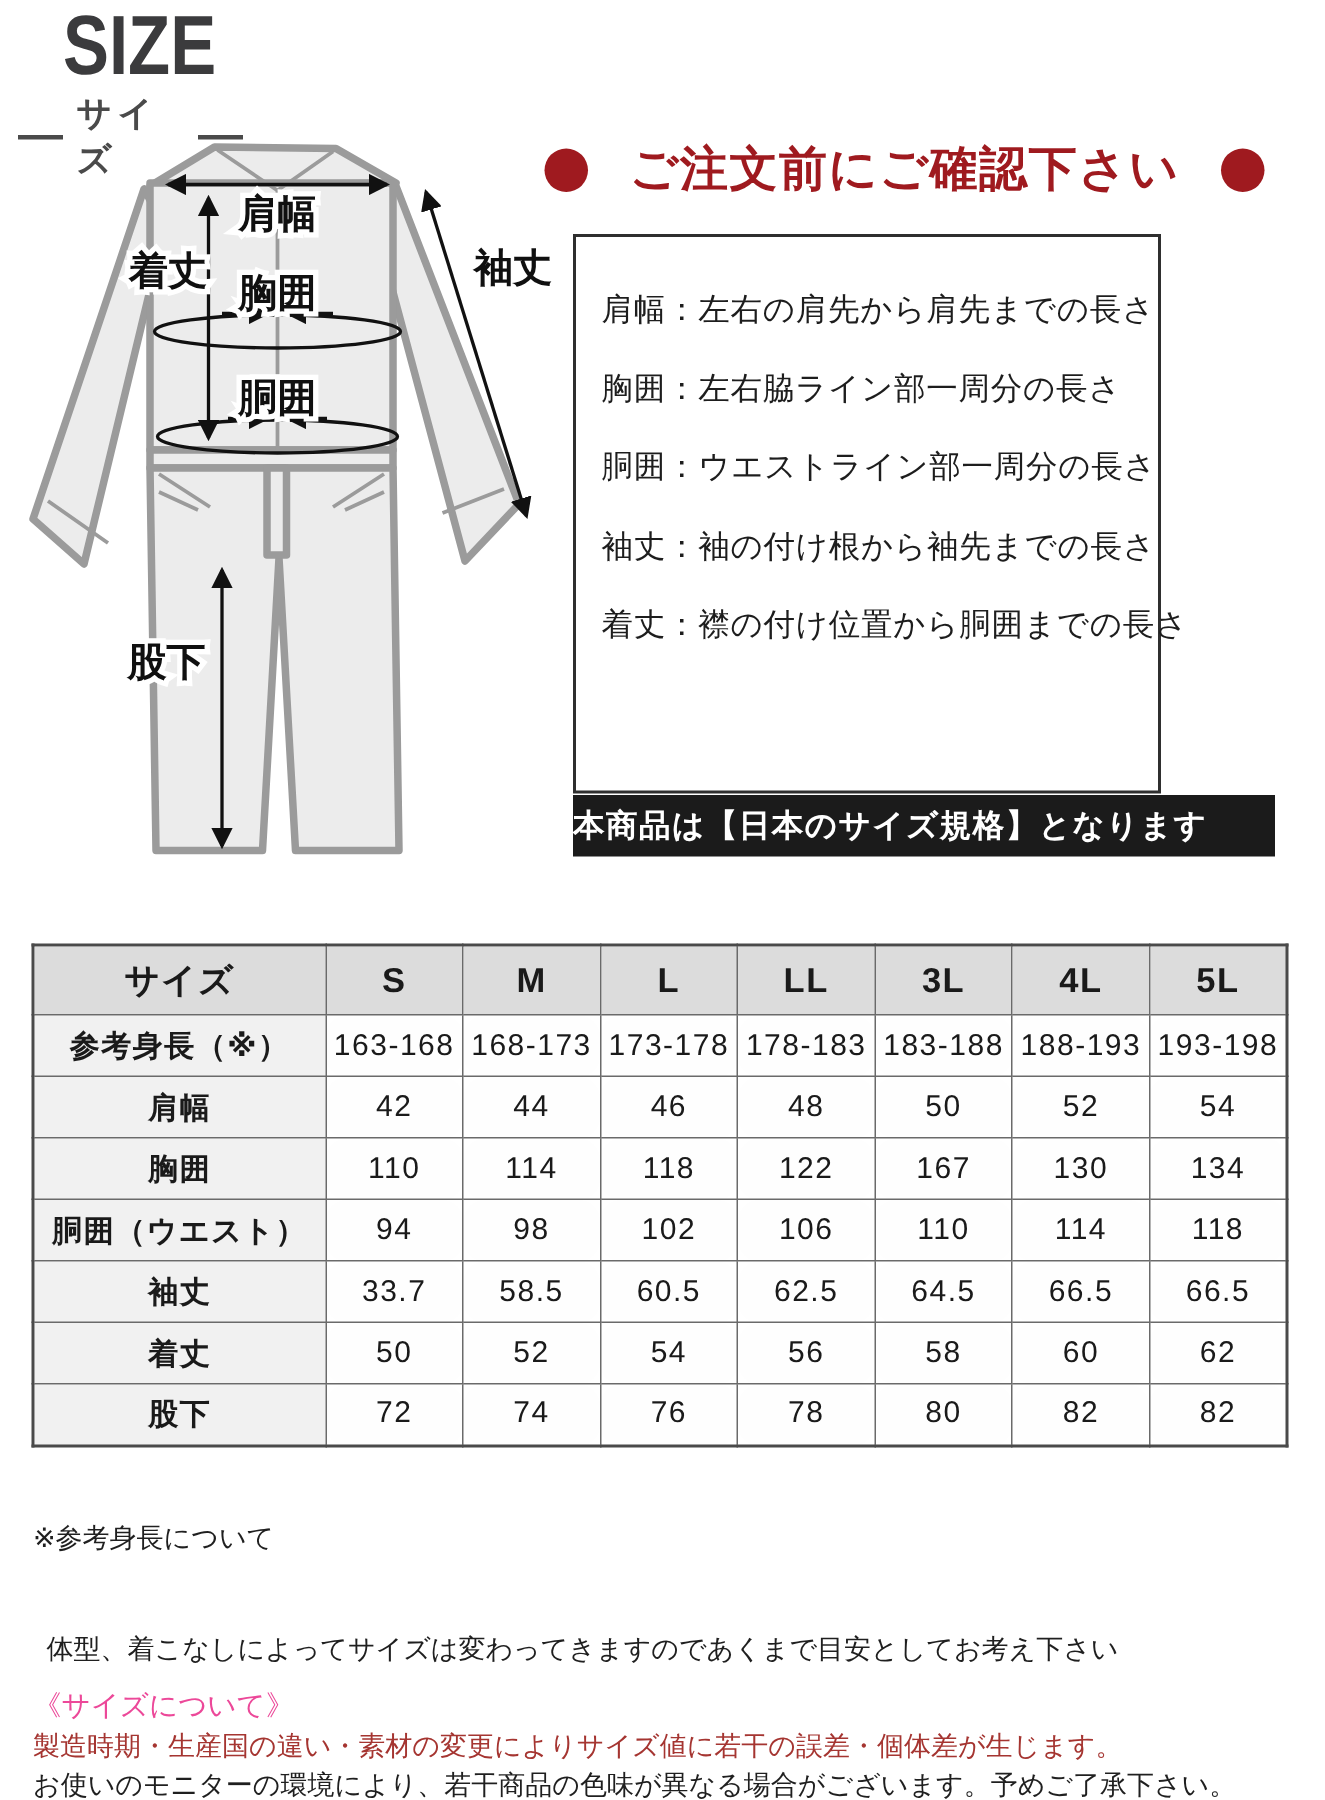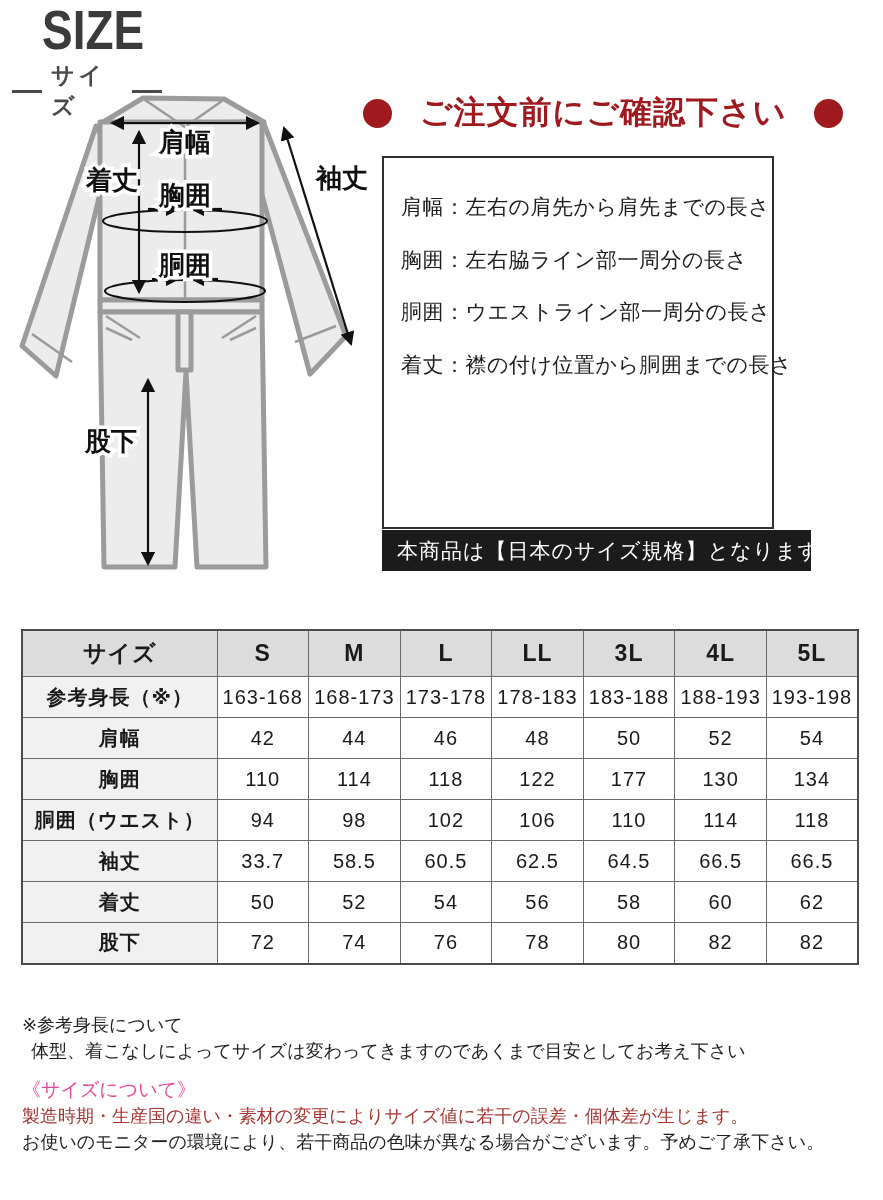--- a/index.html
+++ b/index.html
@@ -34,43 +34,43 @@
     position:absolute;left:382px;top:140px;width:392px;height:373px;
     border:2px solid #2f2f2f;background:#fff;box-sizing:border-box;
     padding:36px 0 0 17px;
     margin-top:16px;
   }
   .confirm-box .item{
     font-size:21px;color:#1d1d1d;height:52.5px;line-height:26px;
     letter-spacing:.5px;white-space:nowrap;
   }
   .jp-banner{
-    position:absolute;left:382px;top:530px;width:429px;height:41px;
+    position:absolute;left:382px;top:530px;width:468px;height:41px;
     background:#1b1b1b;color:#ffffff;box-sizing:border-box;
-    font-size:21px;font-weight:400;line-height:41px;padding-left:15px;
+    font-size:21px;font-weight:700;line-height:41px;
     letter-spacing:1px;white-space:nowrap;
   }
   
   table.size-table{
     position:absolute;left:21px;top:629px;width:838px;height:333px;
     border-collapse:collapse;table-layout:fixed;
     border:2px solid #4a4a4a;
   }
   .size-table col.c-label{width:195px;}
   .size-table th,.size-table td{
     border:1.5px solid #6a6a6a;text-align:center;vertical-align:middle;
     padding:0;color:#1a1a1a;overflow:hidden;white-space:nowrap;
   }
   .size-table thead th{background:#dcdcdc;height:45px;font-size:23px;font-weight:600;letter-spacing:1px;}
   .size-table tbody th{background:#f1f1f1;font-size:20px;font-weight:600;letter-spacing:1px;}
   .size-table tbody tr{height:41px;}
   .size-table tbody td{background:#fefefe;font-size:20px;font-weight:400;letter-spacing:1px;border-radius:14px;}
   
   .notes{position:absolute;left:22px;top:1012px;width:845px;font-size:18px;line-height:26px;color:#1f1f1f;}
-  .notes .indent{padding-left:9px;}
+  .notes .indent{padding-left:9px;margin-top:48px;}
   .notes .gap{height:13px;}
   .notes .red{color:#a53531;}
   .notes .red-head{color:#ec4899;font-size:19px;}
   .notes div{white-space:nowrap;}
 </style>
 </head>
 <body>
 
 <div class="size-title">SIZE</div>
 <div class="size-sub">
@@ -125,20 +125,21 @@
 <div class="confirm-heading">
   <span class="red-dot"></span>
   <span>ご注文前にご確認下さい</span>
   <span class="red-dot"></span>
 </div>
 
 <div class="confirm-box">
   <div class="item">肩幅：左右の肩先から肩先までの長さ</div>
   <div class="item">胸囲：左右脇ライン部一周分の長さ</div>
   <div class="item">胴囲：ウエストライン部一周分の長さ</div>
+  <div class="item">袖丈：袖の付け根から袖先までの長さ</div>
   <div class="item">着丈：襟の付け位置から胴囲までの長さ</div>
 </div>
 
 <div class="jp-banner">本商品は【日本のサイズ規格】となります</div>
 
 <table class="size-table">
   <colgroup>
     <col class="c-label">
       <col>
       <col>
@@ -180,21 +181,21 @@
       <td>50</td>
       <td>52</td>
       <td>54</td>
     </tr>
     <tr>
       <th>胸囲</th>
       <td>110</td>
       <td>114</td>
       <td>118</td>
       <td>122</td>
-      <td>177</td>
+      <td>167</td>
       <td>130</td>
       <td>134</td>
     </tr>
     <tr>
       <th>胴囲（ウエスト）</th>
       <td>94</td>
       <td>98</td>
       <td>102</td>
       <td>106</td>
       <td>110</td>

